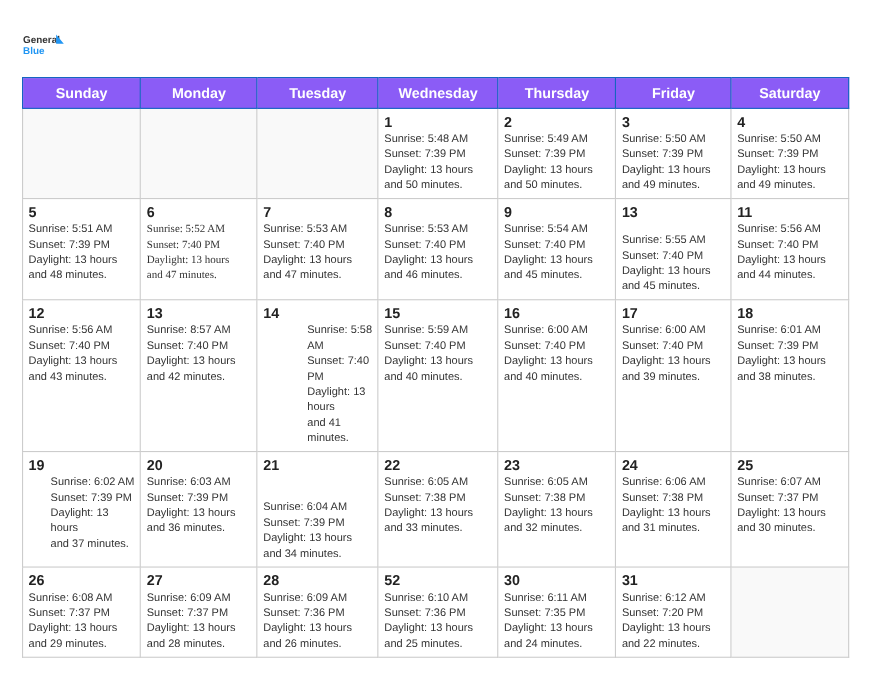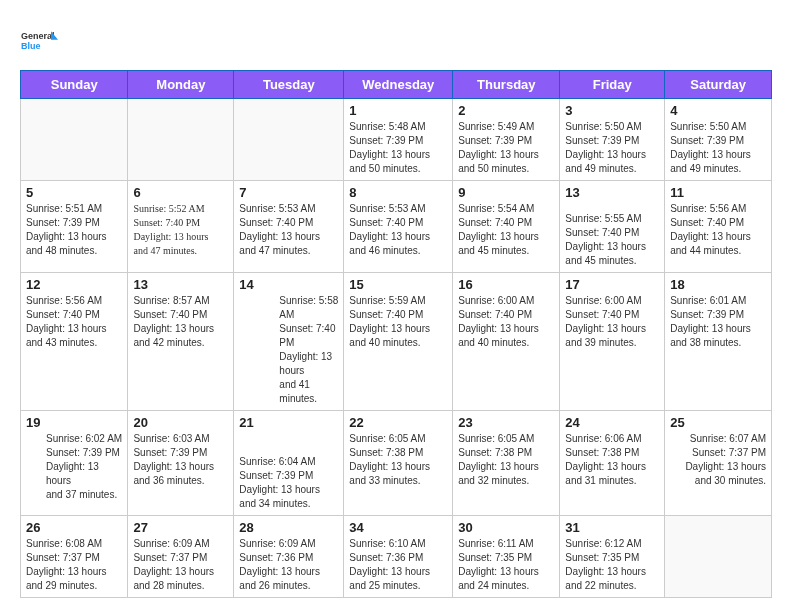--- a/index.html
+++ b/index.html
@@ -281,21 +281,21 @@
         </td>
         <td>
           <div class="day-number">24</div>
           <div class="day-info" style="white-space: pre-line;">Sunrise: 6:06 AM
 Sunset: 7:38 PM
 Daylight: 13 hours
 and 31 minutes.</div>
         </td>
         <td>
           <div class="day-number">25</div>
-          <div class="day-info" style="white-space: pre-line; text-align: right;">Sunrise: 6:07 AM
+          <div class="day-info" style="white-space: pre-line;">Sunrise: 6:07 AM
 Sunset: 7:37 PM
 Daylight: 13 hours
 and 30 minutes.</div>
         </td>
       </tr>
       <tr class="week-row">
         <td>
           <div class="day-number">26</div>
           <div class="day-info" style="white-space: pre-line;">Sunrise: 6:08 AM
 Sunset: 7:37 PM
@@ -310,36 +310,36 @@
 and 28 minutes.</div>
         </td>
         <td>
           <div class="day-number">28</div>
           <div class="day-info" style="white-space: pre-line;">Sunrise: 6:09 AM
 Sunset: 7:36 PM
 Daylight: 13 hours
 and 26 minutes.</div>
         </td>
         <td>
-          <div class="day-number">34</div>
+          <div class="day-number">52</div>
           <div class="day-info" style="white-space: pre-line;">Sunrise: 6:10 AM
 Sunset: 7:36 PM
 Daylight: 13 hours
 and 25 minutes.</div>
         </td>
         <td>
           <div class="day-number">30</div>
           <div class="day-info" style="white-space: pre-line;">Sunrise: 6:11 AM
 Sunset: 7:35 PM
 Daylight: 13 hours
 and 24 minutes.</div>
         </td>
         <td>
           <div class="day-number">31</div>
           <div class="day-info" style="white-space: pre-line;">Sunrise: 6:12 AM
-Sunset: 7:35 PM
+Sunset: 7:20 PM
 Daylight: 13 hours
 and 22 minutes.</div>
         </td>
         <td class="empty"></td>
       </tr>
     </tbody>
 </table>
 
 </body></html>

